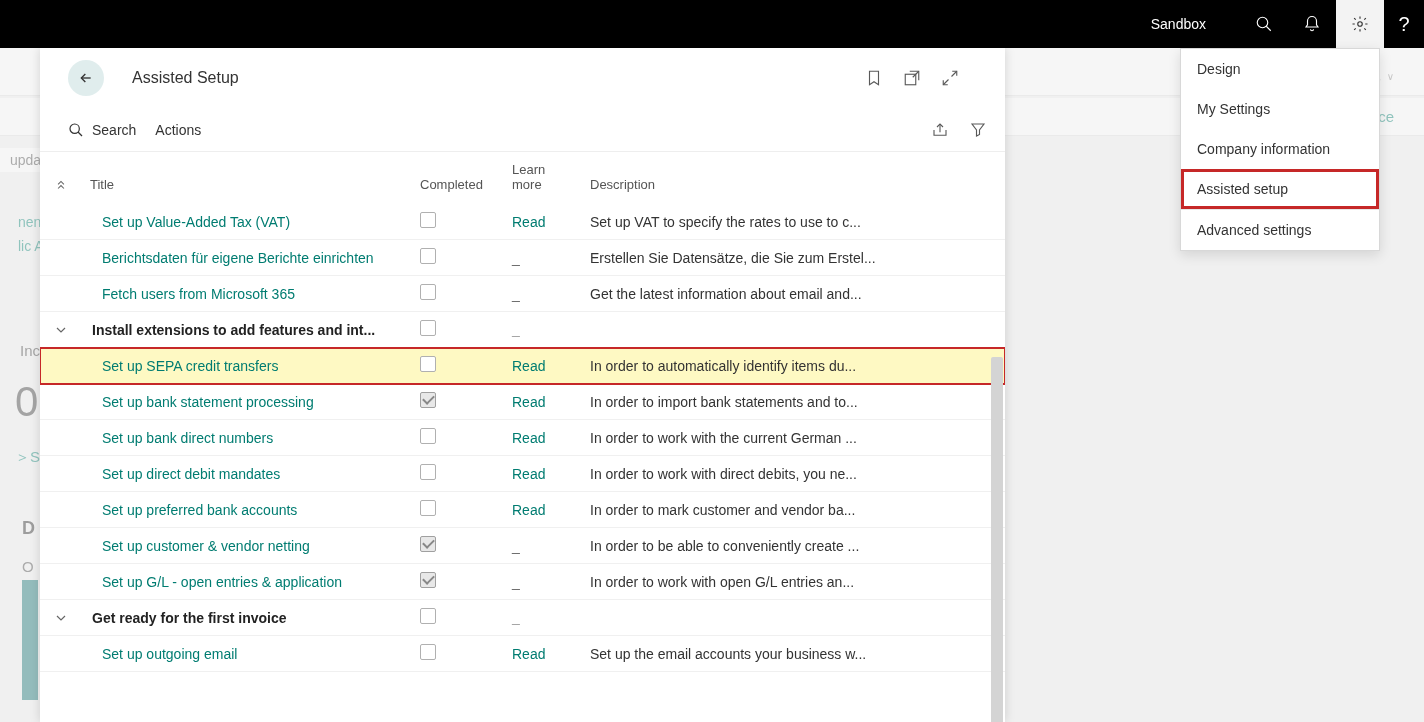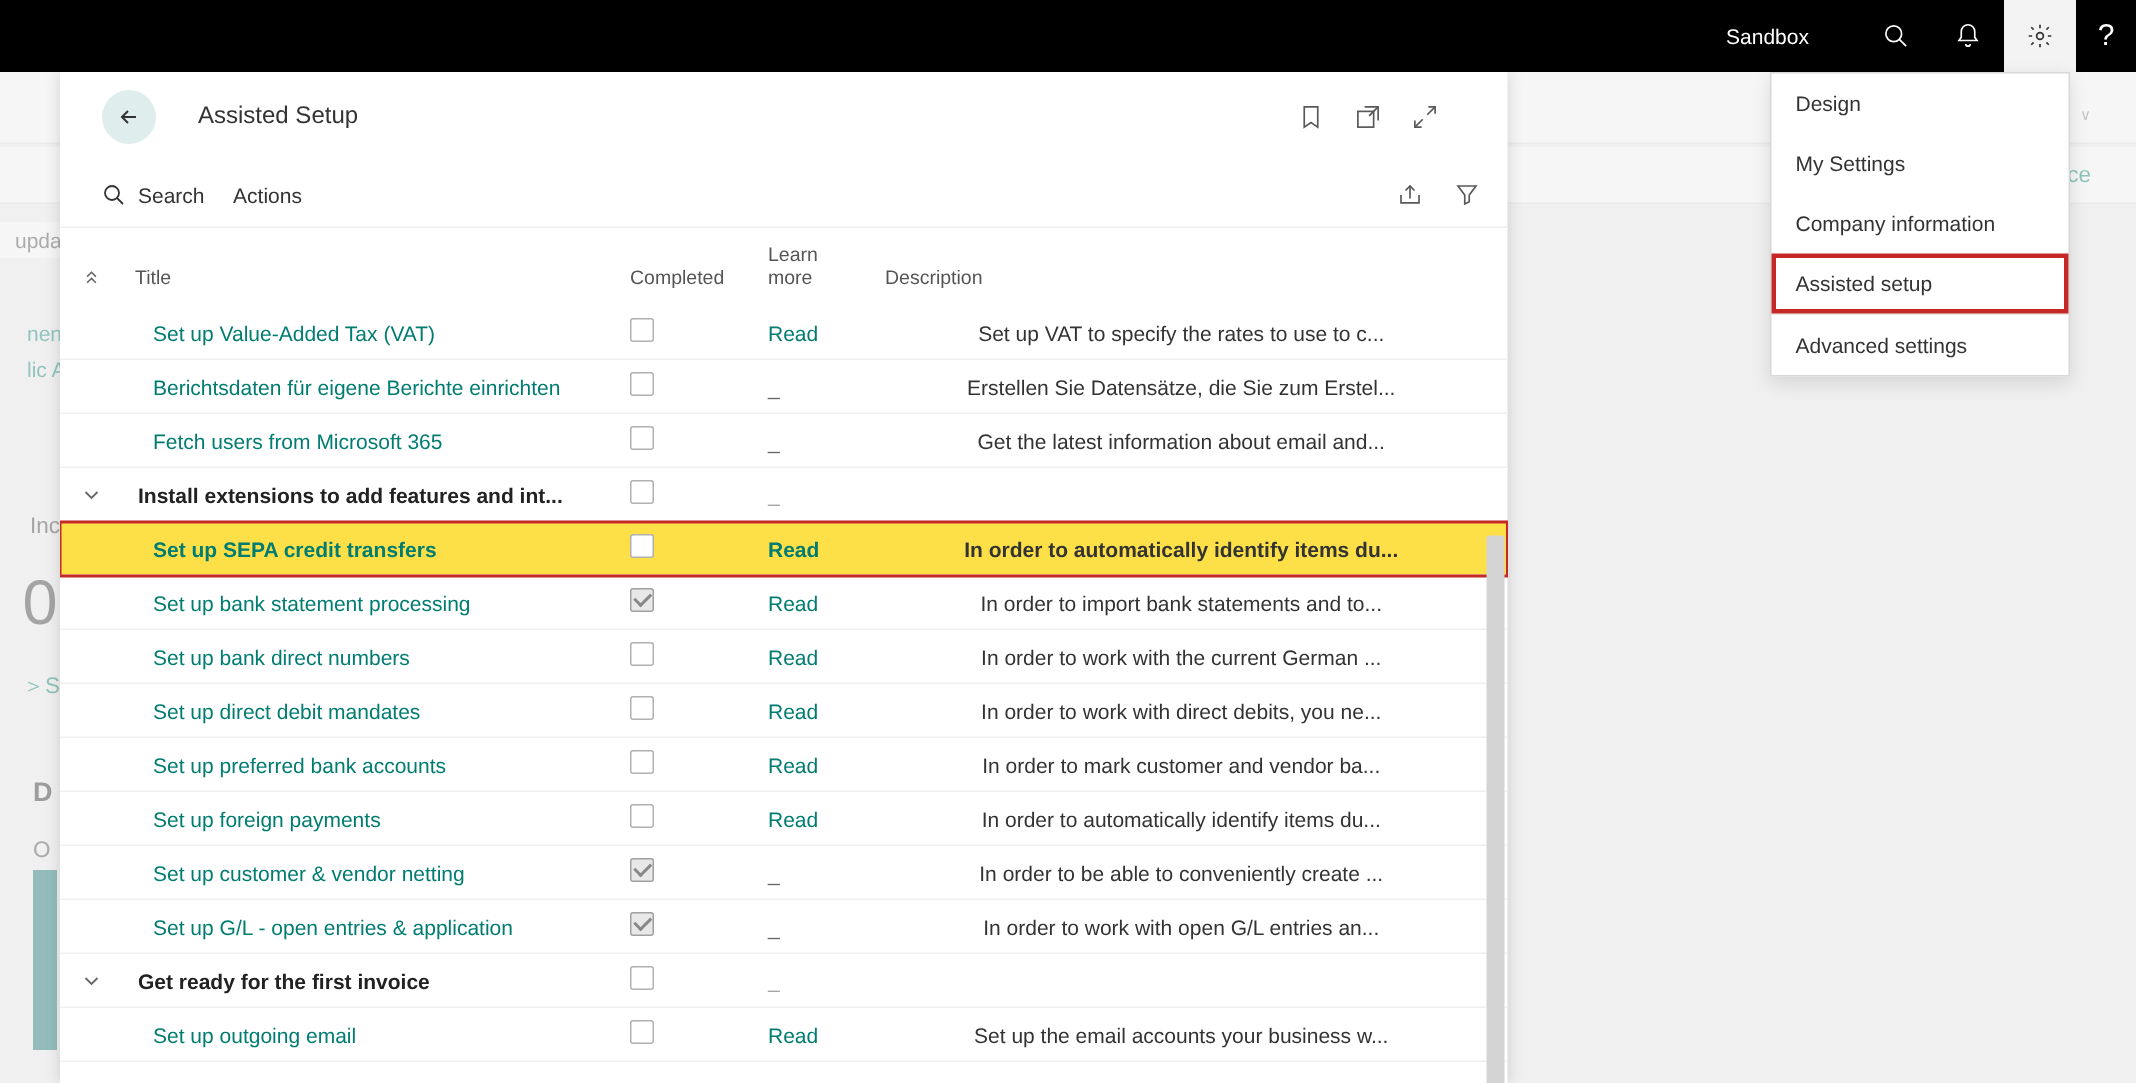--- a/index.html
+++ b/index.html
@@ -52,33 +52,33 @@
 .toolbar-right svg { width: 18px; height: 18px; stroke: #595959; fill: none; stroke-width: 1.5; cursor: pointer; }
 
 .table-wrap { flex: 1; overflow-y: auto; position: relative; }
 .list-table { width: 100%; border-collapse: collapse; table-layout: fixed; }
 .list-table th { text-align: left; font-weight: 400; font-size: 13px; color: #555; padding: 10px 8px 12px 8px; vertical-align: bottom; }
 .list-table td { font-size: 14px; padding: 8px 8px; border-bottom: 1px solid #f0f0f0; vertical-align: middle; white-space: nowrap; overflow: hidden; text-overflow: ellipsis; }
 .col-collapse { width: 42px; text-align: center; }
 .col-title { width: 330px; }
 .col-completed { width: 92px; }
 .col-learn { width: 78px; }
-.col-desc { width: auto; padding-right: 20px !important; text-align: center; }
+.col-desc { width: auto; padding-right: 20px !important; }
 .title-link { color: #007c71; cursor: pointer; padding-left: 12px; display: inline-block; }
 .group-header td { font-weight: 600; color: #222; }
 .group-title { padding-left: 2px; }
 .read-link { color: #007c71; cursor: pointer; }
 .dash { color: #666; }
 .desc-text { color: #333; }
 .chk { width: 16px; height: 16px; border: 1px solid #b0b0b0; border-radius: 2px; display: inline-block; position: relative; background: #fff; }
 .chk.checked { background: #e8e8e8; border-color: #a0a0a0; }
 .chk.checked::after { content: ''; position: absolute; left: 4px; top: 0px; width: 5px; height: 9px; border: solid #888; border-width: 0 2px 2px 0; transform: rotate(45deg); }
 .collapse-icon { width: 16px; height: 16px; stroke: #666; fill: none; stroke-width: 1.8; cursor: pointer; }
 .collapse-wrap { display: flex; justify-content: center; }
-.row-highlight { outline: 2px solid #c62828; outline-offset: -1px; background: #fde047; font-weight: bold; }
+.row-highlight { outline: 2px solid #c62828; outline-offset: -1px; background: #fef9c3; }
 .scroll-indicator { position: absolute; top: 205px; right: 2px; width: 12px; height: 420px; background: #d4d4d4; border-radius: 2px; }
 .th-collapse-icon { width: 14px; height: 14px; stroke: #666; fill: none; stroke-width: 1.8; }
 </style>
 </head>
 <body>
 
 <div class="top-bar">
   <span class="env-label">Sandbox</span>
   <div class="top-icon">
     <svg viewBox="0 0 24 24">
@@ -263,27 +263,20 @@
           </tr>
           <tr>
             <td class="col-collapse"></td>
             <td class="col-title"><span class="title-link">Set up preferred bank accounts</span></td>
             <td class="col-completed"><span class="chk"></span></td>
             <td class="col-learn"><span class="read-link">Read</span></td>
             <td class="col-desc"><span class="desc-text">In order to mark customer and vendor ba...</span></td>
           </tr>
           <tr>
             <td class="col-collapse"></td>
-            <td class="col-title"><span class="title-link">Set up foreign payments</span></td>
-            <td class="col-completed"><span class="chk"></span></td>
-            <td class="col-learn"><span class="read-link">Read</span></td>
-            <td class="col-desc"><span class="desc-text">In order to automatically identify items du...</span></td>
-          </tr>
-          <tr>
-            <td class="col-collapse"></td>
             <td class="col-title"><span class="title-link">Set up customer &amp; vendor netting</span></td>
             <td class="col-completed"><span class="chk checked"></span></td>
             <td class="col-learn"><span class="dash">_</span></td>
             <td class="col-desc"><span class="desc-text">In order to be able to conveniently create ...</span></td>
           </tr>
           <tr>
             <td class="col-collapse"></td>
             <td class="col-title"><span class="title-link">Set up G/L - open entries &amp; application</span></td>
             <td class="col-completed"><span class="chk checked"></span></td>
             <td class="col-learn"><span class="dash">_</span></td>

